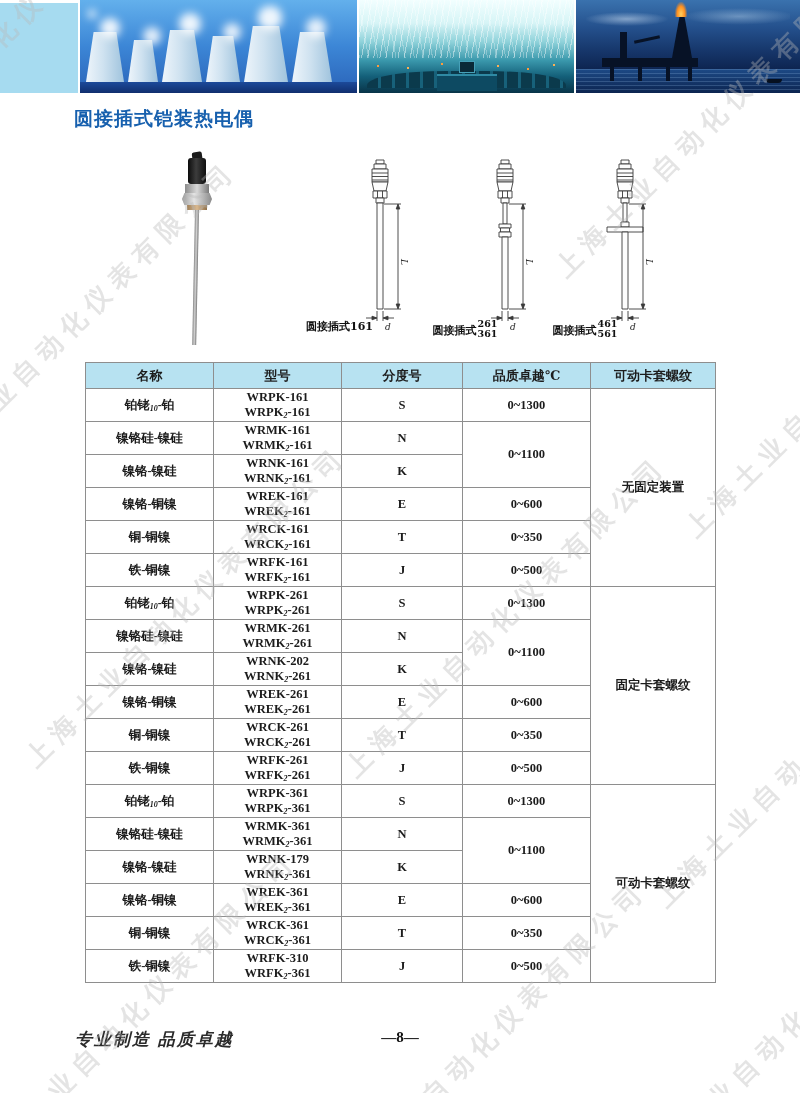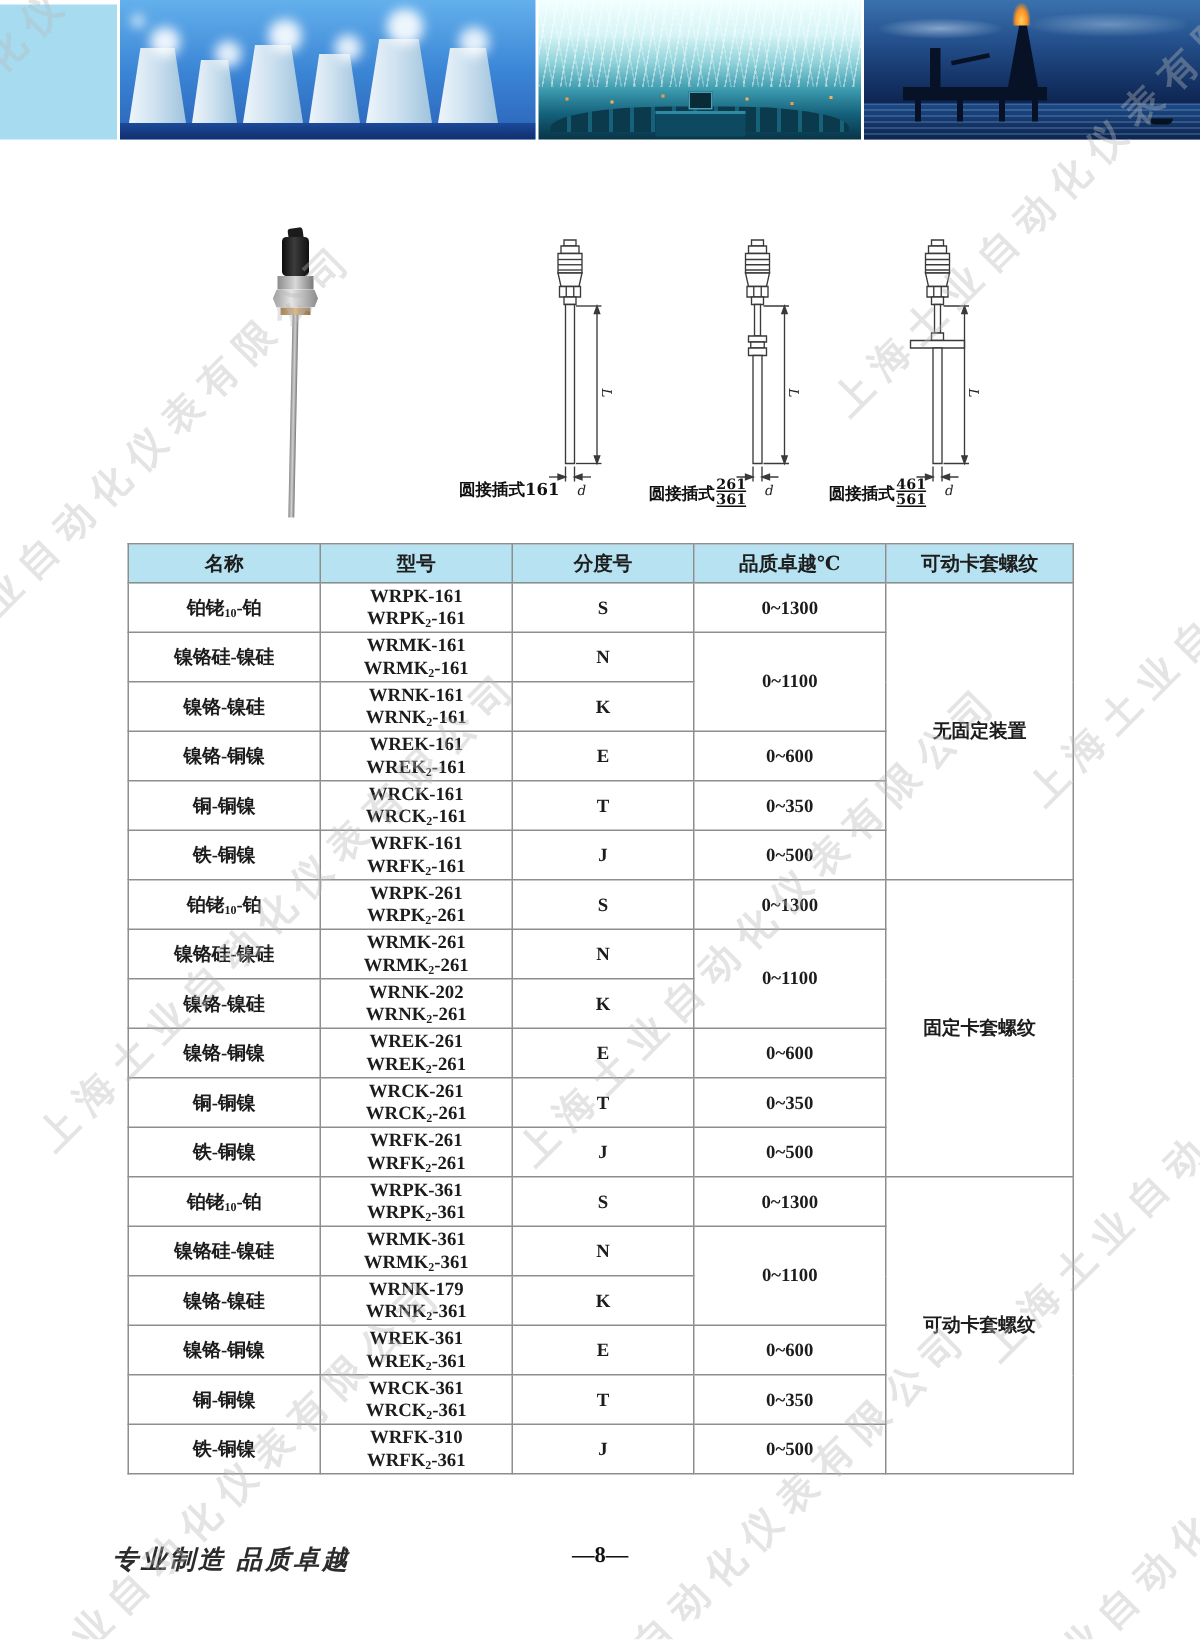--- a/index.html
+++ b/index.html
@@ -80,29 +80,29 @@
           background:linear-gradient(90deg,#888,#d0d0d0 50%,#777);}
 
   
   .drawing{position:absolute;top:142px;width:64px;height:180px;}
   #drw1{left:308px;} #drw2{left:433px;} #drw3{left:553px;}
   .drawing svg{display:block;}
   .dlabel{position:absolute;top:319px;width:120px;text-align:center;
           font-family:"DejaVu Serif","Liberation Serif",serif;font-size:11px;font-weight:bold;color:#111;}
   #dl1{left:280px;} #dl2{left:405px;} #dl3{left:525px;}
   .stack{display:inline-block;vertical-align:-3px;line-height:1;font-size:9.5px;text-align:left;margin-left:1px;}
-  .stack span{display:block;text-decoration:underline;}
+  .stack span{display:block;}
 
   
   .spec{position:absolute;left:85px;top:362px;width:630px;border-collapse:collapse;table-layout:fixed;
         font-family:"Liberation Serif","DejaVu Serif",serif;}
   .spec th,.spec td{border:1px solid #8e8e8e;text-align:center;vertical-align:middle;padding:0;}
   .spec th{height:25px;background:#b7e2f1;font-size:13px;font-weight:bold;color:#1d1d1d;}
   .spec td{height:32px;font-size:12.5px;font-weight:bold;color:#1c1c1c;}
-  .spec sub{font-size:8px;vertical-align:-2px;}
+  .spec sub{font-size:8px;vertical-align:-2px;font-style:italic;}
   .m-line{line-height:1.2;}
 
   
   .footer-slogan{position:absolute;left:75px;top:1028px;
                  font-family:"Liberation Sans","DejaVu Sans",sans-serif;font-style:italic;font-weight:bold;
                  font-size:17px;letter-spacing:2px;color:#2b2b2b;}
   .page-number{position:absolute;left:0;top:1029px;width:800px;text-align:center;
                font-family:"Liberation Serif","DejaVu Serif",serif;font-weight:bold;font-size:15px;color:#111;}
 
   
@@ -147,20 +147,21 @@
       <div class="leg leg3"></div>
       <div class="leg leg4"></div>
       <div class="derrick"></div>
       <div class="mast"></div>
       <div class="crane"></div>
       <div class="flare"></div>
       <div class="boat"></div>
     </div>
   </div>
 
+  <h1 class="title">圆接插式铠装热电偶</h1>
 
   <div class="product-photo">
     <div class="pp-cap"></div>
     <div class="pp-head"></div>
     <div class="pp-collar"></div>
     <div class="pp-hex"></div>
     <div class="pp-ring"></div>
     <div class="pp-rod"></div>
   </div>
 

